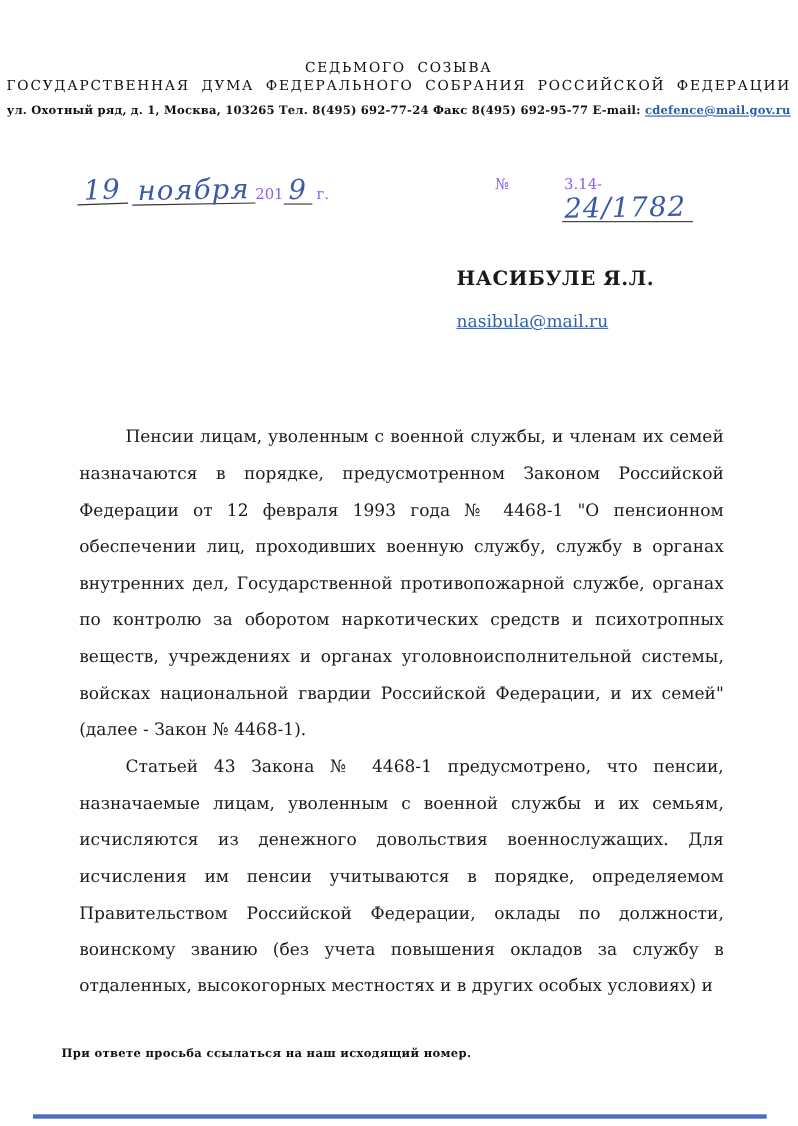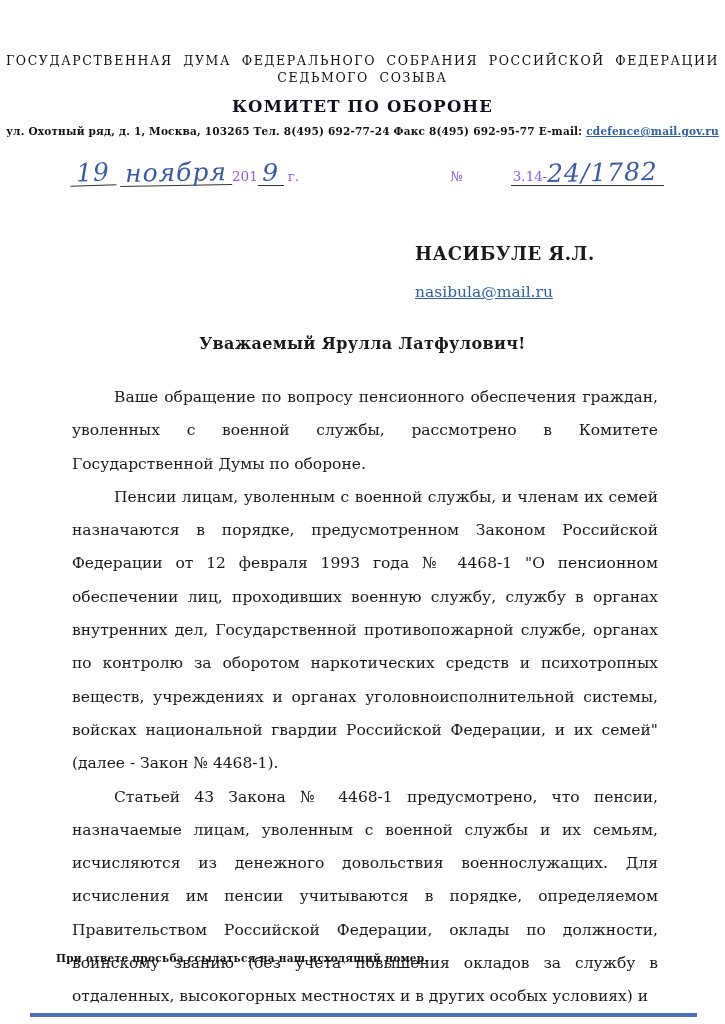--- a/index.html
+++ b/index.html
@@ -41,21 +41,21 @@
     position:absolute; top:160px; left:450px;
     display:flex; align-items:baseline; height:40px;
   }
   .printed { font-size:13.5px; color:#8b5cf6; }
   .seg-day   { display:inline-block; min-width:46px;  text-align:center; transform:rotate(-2deg); }
   .seg-month { display:inline-block; min-width:112px; text-align:center; transform:rotate(-1deg); }
   .seg-year  { display:inline-block; min-width:26px;  text-align:center; }
   .seg-num   { display:inline-block; transform:rotate(-1deg); }
   .gap4 { width:4px; }
   .nosign-gap { width:48px; }
-  .num-group { display:flex; align-items:baseline; padding:0 6px 0 2px; }
+  .num-group { display:flex; align-items:baseline; padding:0 6px 0 2px;flex-direction:column; }
 
   
   .addressee-name {
     position:absolute; top:243px; left:415px;
     font-size:18px; font-weight:bold; letter-spacing:0.5px;
   }
   .addressee-email {
     position:absolute; top:283px; left:415px; font-size:15.5px;
   }
 
@@ -81,23 +81,22 @@
     position:absolute; top:1013px; left:30px; width:667px; height:4px;
     background:#4a6fc0;
   }
 </style>
 </head>
 <body>
 
 <div class="page">
 
   <div class="letterhead">
+    <div class="org-line">СЕДЬМОГО СОЗЫВА</div>
     <div class="org-line">ГОСУДАРСТВЕННАЯ ДУМА ФЕДЕРАЛЬНОГО СОБРАНИЯ РОССИЙСКОЙ ФЕДЕРАЦИИ</div>
-    <div class="org-line">СЕДЬМОГО СОЗЫВА</div>
-    <div class="committee">КОМИТЕТ ПО ОБОРОНЕ</div>
     <div class="address-line">
       <span>ул. Охотный ряд, д. 1, Москва, 103265 Тел. 8(495) 692-77-24 Факс 8(495) 692-95-77 E-mail: </span><a class="doc-link">cdefence@mail.gov.ru</a>
     </div>
   </div>
 
   <div class="dateline-left">
     <span class="hand u seg-day">19</span>
     <span class="gap4"></span>
     <span class="hand u seg-month">ноября</span>
     <span class="printed">201</span>
@@ -113,24 +112,22 @@
       <span class="printed">3.14-</span>
       <span class="hand seg-num">24/1782</span>
     </span>
   </div>
 
   <div class="addressee-name">НАСИБУЛЕ Я.Л.</div>
   <div class="addressee-email">
     <a class="doc-link">nasibula@mail.ru</a>
   </div>
 
-  <div class="salutation">Уважаемый Ярулла Латфулович!</div>
 
   <div class="body-text">
-    <p>Ваше обращение по вопросу пенсионного обеспечения граждан, уволенных с военной службы, рассмотрено в Комитете Государственной Думы по обороне.</p>
     <p>Пенсии лицам, уволенным с военной службы, и членам их семей назначаются в порядке, предусмотренном Законом Российской Федерации от 12 февраля 1993 года № 4468-1 "О пенсионном обеспечении лиц, проходивших военную службу, службу в органах внутренних дел, Государственной противопожарной службе, органах по контролю за оборотом наркотических средств и психотропных веществ, учреждениях и органах уголовноисполнительной системы, войсках национальной гвардии Российской Федерации, и их семей" (далее - Закон № 4468-1).</p>
     <p>Статьей 43 Закона № 4468-1 предусмотрено, что пенсии, назначаемые лицам, уволенным с военной службы и их семьям, исчисляются из денежного довольствия военнослужащих. Для исчисления им пенсии учитываются в порядке, определяемом Правительством Российской Федерации, оклады по должности, воинскому званию (без учета повышения окладов за службу в отдаленных, высокогорных местностях и в других особых условиях) и</p>
   </div>
 
   <div class="footer-note">При ответе просьба ссылаться на наш исходящий номер.</div>
   <div class="bottom-bar"></div>
 
 </div>
 
 </body></html>

